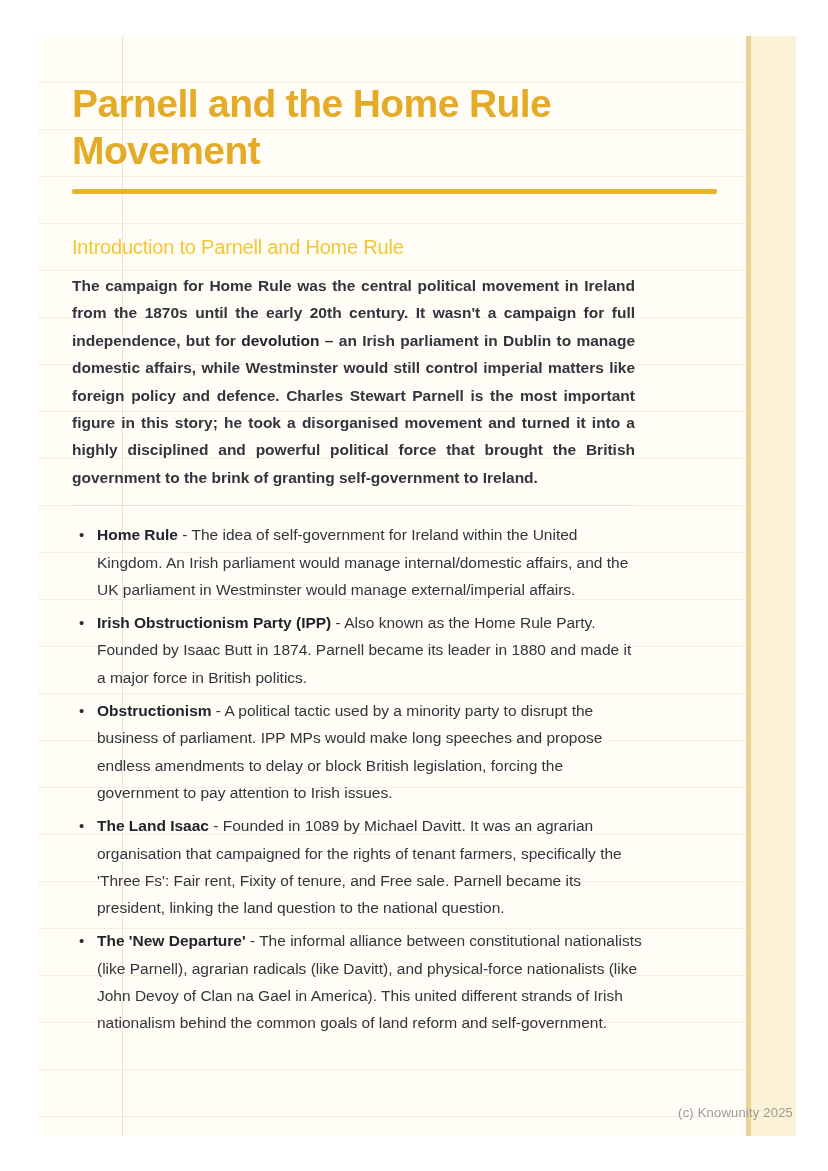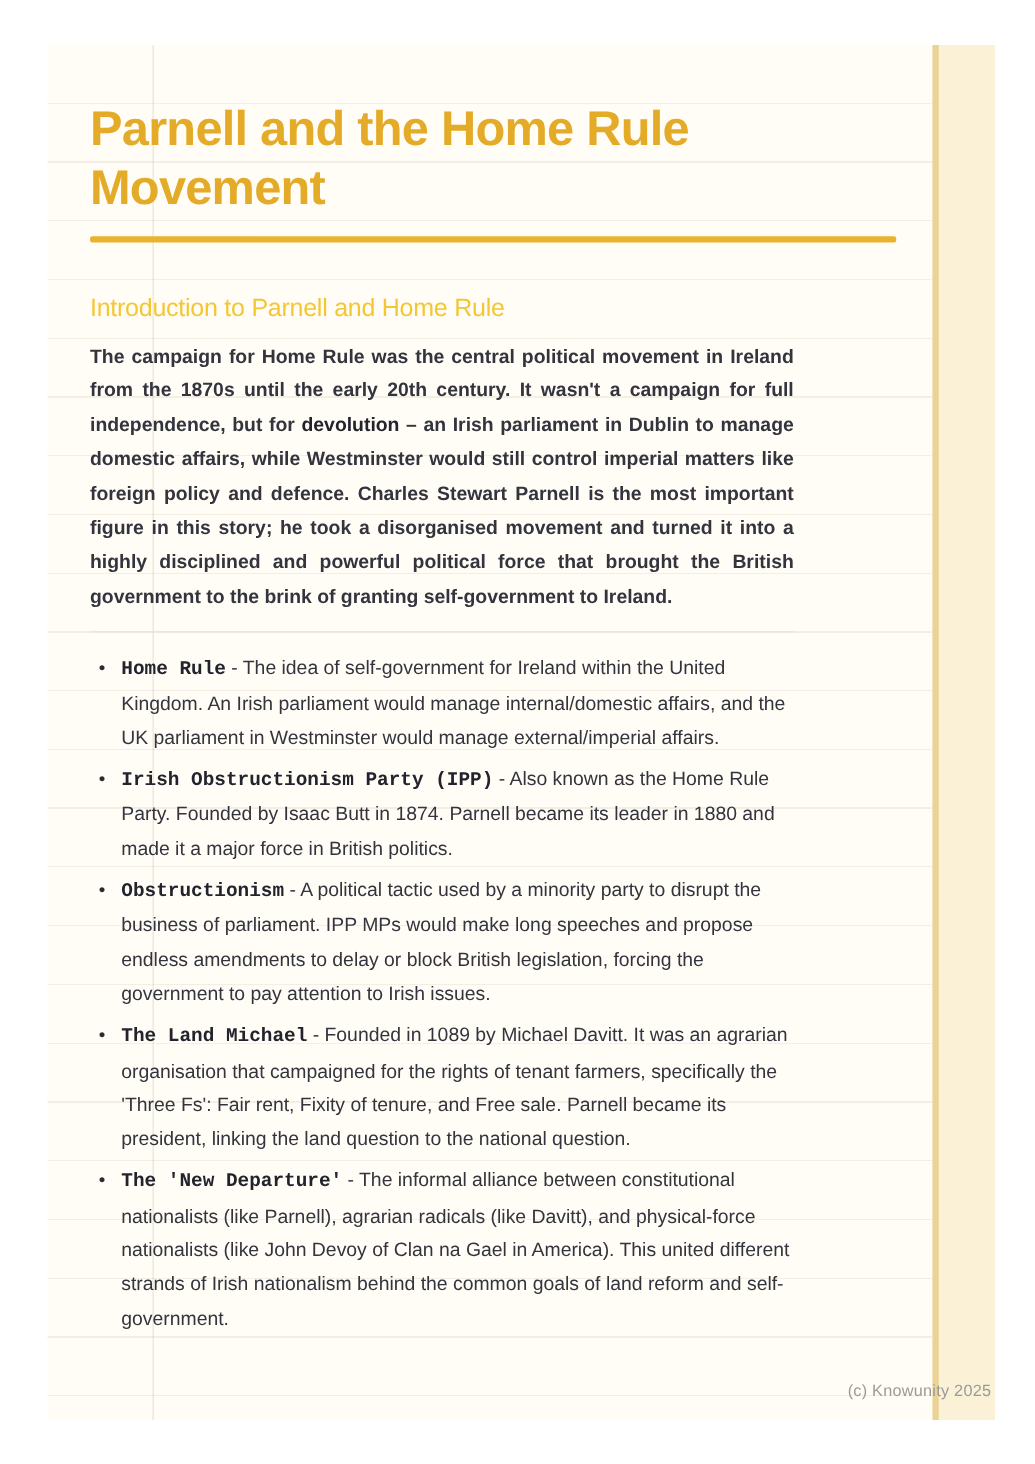--- a/index.html
+++ b/index.html
@@ -118,21 +118,20 @@
   }
   ul.terms-list li .bullet-dot {
     position: absolute;
     left: 7px;
     top: 0;
     color: #2a2b33;
     font-size: 15px;
   }
   ul.terms-list li b {
     color: #22232c;
-    font-family: Liberation Mono, monospace;
   }
   .footer-credit {
     position: absolute;
     right: 3px;
     top: 1069px;
     z-index: 3;
     font-size: 13px;
     color: #9a9a98;
     letter-spacing: 0.2px;
   }
@@ -163,21 +162,21 @@
         <li>
           <span class="bullet-dot">•</span><b>Home Rule</b><span> - The idea of self-government for Ireland within the United Kingdom. An Irish parliament would manage internal/domestic affairs, and the UK parliament in Westminster would manage external/imperial affairs.</span>
         </li>
         <li>
           <span class="bullet-dot">•</span><b>Irish Obstructionism Party (IPP)</b><span> - Also known as the Home Rule Party. Founded by Isaac Butt in 1874. Parnell became its leader in 1880 and made it a major force in British politics.</span>
         </li>
         <li>
           <span class="bullet-dot">•</span><b>Obstructionism</b><span> - A political tactic used by a minority party to disrupt the business of parliament. IPP MPs would make long speeches and propose endless amendments to delay or block British legislation, forcing the government to pay attention to Irish issues.</span>
         </li>
         <li>
-          <span class="bullet-dot">•</span><b>The Land Michael</b><span> - Founded in 1089 by Michael Davitt. It was an agrarian organisation that campaigned for the rights of tenant farmers, specifically the 'Three Fs': Fair rent, Fixity of tenure, and Free sale. Parnell became its president, linking the land question to the national question.</span>
+          <span class="bullet-dot">•</span><b>The Land Isaac</b><span> - Founded in 1089 by Michael Davitt. It was an agrarian organisation that campaigned for the rights of tenant farmers, specifically the 'Three Fs': Fair rent, Fixity of tenure, and Free sale. Parnell became its president, linking the land question to the national question.</span>
         </li>
         <li>
           <span class="bullet-dot">•</span><b>The 'New Departure'</b><span> - The informal alliance between constitutional nationalists (like Parnell), agrarian radicals (like Davitt), and physical-force nationalists (like John Devoy of Clan na Gael in America). This united different strands of Irish nationalism behind the common goals of land reform and self-government.</span>
         </li>
       </ul>
 
     </div>
 
     <div class="footer-credit">(c) Knowunity 2025</div>
 

